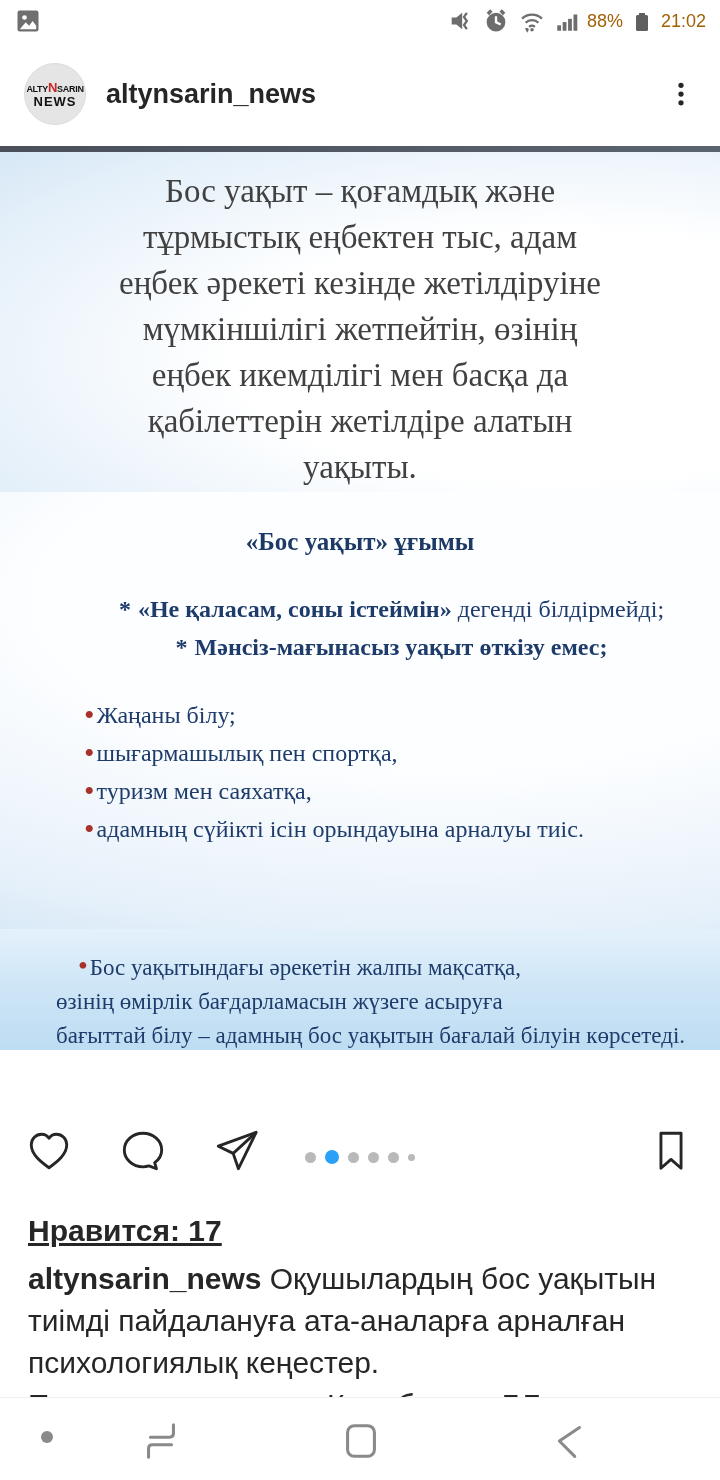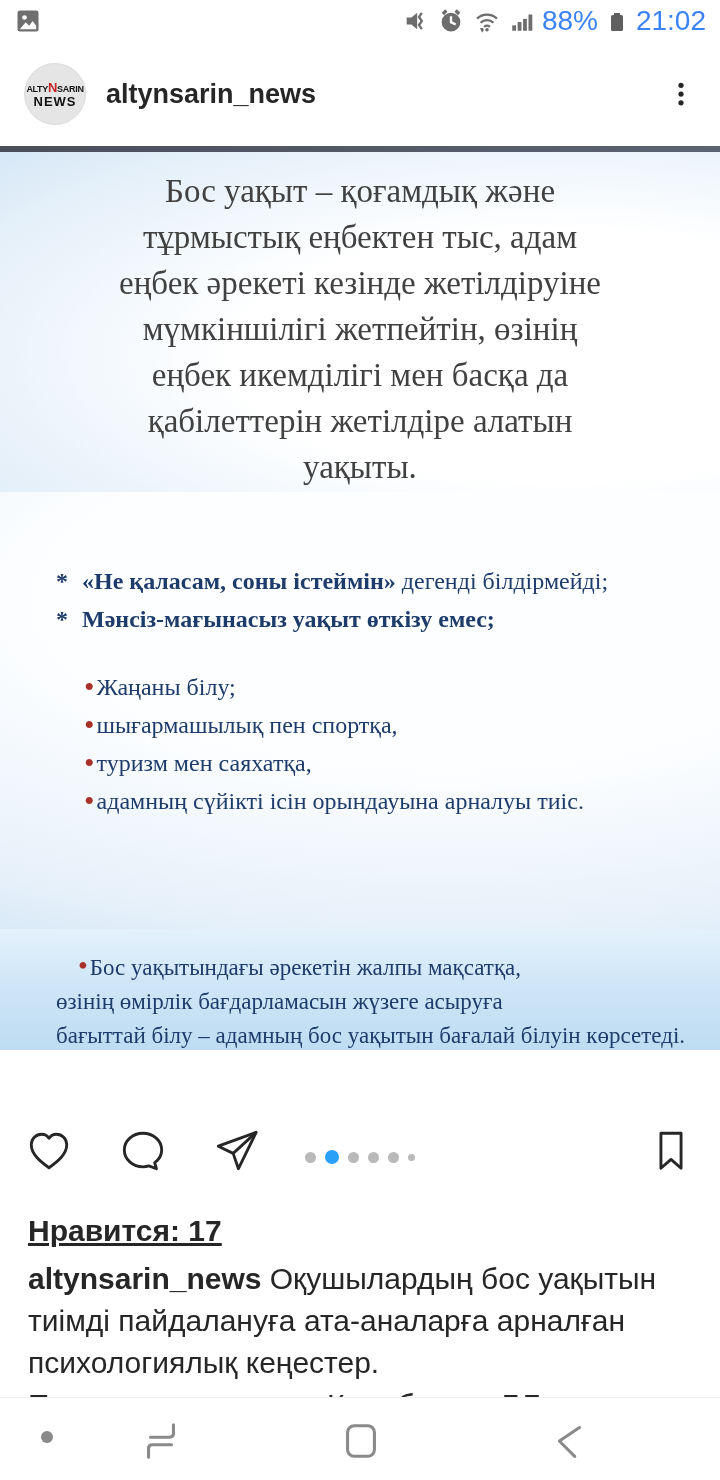--- a/index.html
+++ b/index.html
@@ -6,21 +6,21 @@
   body{
     width:720px;height:1480px;position:relative;overflow:hidden;
     background:#ffffff;font-family:"Liberation Sans",sans-serif;color:#262626;
   }
   
   .status-bar{
     height:42px;display:flex;align-items:center;justify-content:space-between;
     padding:0 14px;background:#ffffff;
   }
   .status-right{display:flex;align-items:center;gap:7px;}
-  .status-txt{font-size:28px;color:#3b82f6;}
+  .status-txt{font-size:18px;color:#a16207;}
   .s-icon{display:block;}
   
   .post-header{
     height:104px;display:flex;align-items:center;padding:0 24px;background:#fff;
   }
   .avatar{
     width:60px;height:60px;border-radius:50%;border:1px solid #dcdcdc;background:#e5e5e5;
     display:flex;flex-direction:column;align-items:center;justify-content:center;
     line-height:1;flex:0 0 auto;
   }
@@ -43,21 +43,21 @@
     color:#414141;font-size:33px;line-height:46px;
   }
   .sec2{
     height:437px;box-sizing:border-box;padding-top:36px;
     background:radial-gradient(140% 95% at 62% 25%, #fdfeff 40%, #e7f1fa 78%, #cfe4f5 100%);
     color:var(--navy,#1e3c6b);
   }
   .sec2 .concept-heading{
     text-align:center;font-weight:bold;font-size:25px;color:#1d3a66;
   }
-  .ast-wrap{margin:34px 0 8px 56px;font-size:24px;line-height:38px;}
+  .ast-wrap{margin:34px 0 8px 56px;font-size:24px;line-height:38px;text-align:center;}
   .ast-item .star{display:inline-block;width:26px;font-weight:bold;}
   .ast-item b{font-weight:bold;}
   .bullets{margin:30px 0 0 84px;font-size:24px;line-height:38px;}
   .bullet-item .rdot{color:var(--bullet-red,#a8322a);font-size:30px;vertical-align:-2px;margin-right:2px;}
   .sec3{
     height:121px;box-sizing:border-box;padding:20px 0 0 56px;
     background:linear-gradient(180deg,#e4f1fb 0%,#cfe6f7 45%,#bedcf2 100%);
     color:var(--navy,#1e3c6b);font-size:23px;line-height:34px;
   }
   .sec3 .bullet-first{margin-left:22px;}
@@ -155,20 +155,21 @@
   <div class="sec1">
       <div>Бос уақыт – қоғамдық және</div>
       <div>тұрмыстық еңбектен тыс, адам</div>
       <div>еңбек әрекеті кезінде жетілдіруіне</div>
       <div>мүмкіншілігі жетпейтін, өзінің</div>
       <div>еңбек икемділігі мен басқа да</div>
       <div>қабілеттерін жетілдіре алатын</div>
       <div>уақыты.</div>
     </div>
   <div class="sec2">
+    <div class="concept-heading">«Бос уақыт» ұғымы</div>
     <div class="ast-wrap">
         <div class="ast-item"><span class="star">*</span><b>«Не қаласам, соны істеймін»</b><span> дегенді білдірмейді;</span></div>
         <div class="ast-item"><span class="star">*</span><b>Мәнсіз-мағынасыз уақыт өткізу емес;</b><span></span></div>
       </div>
     <div class="bullets">
         <div class="bullet-item"><span class="rdot">•</span><span>Жаңаны білу;</span></div>
         <div class="bullet-item"><span class="rdot">•</span><span>шығармашылық пен спортқа,</span></div>
         <div class="bullet-item"><span class="rdot">•</span><span>туризм мен саяхатқа,</span></div>
         <div class="bullet-item"><span class="rdot">•</span><span>адамның сүйікті ісін орындауына арналуы тиіс.</span></div>
       </div>

